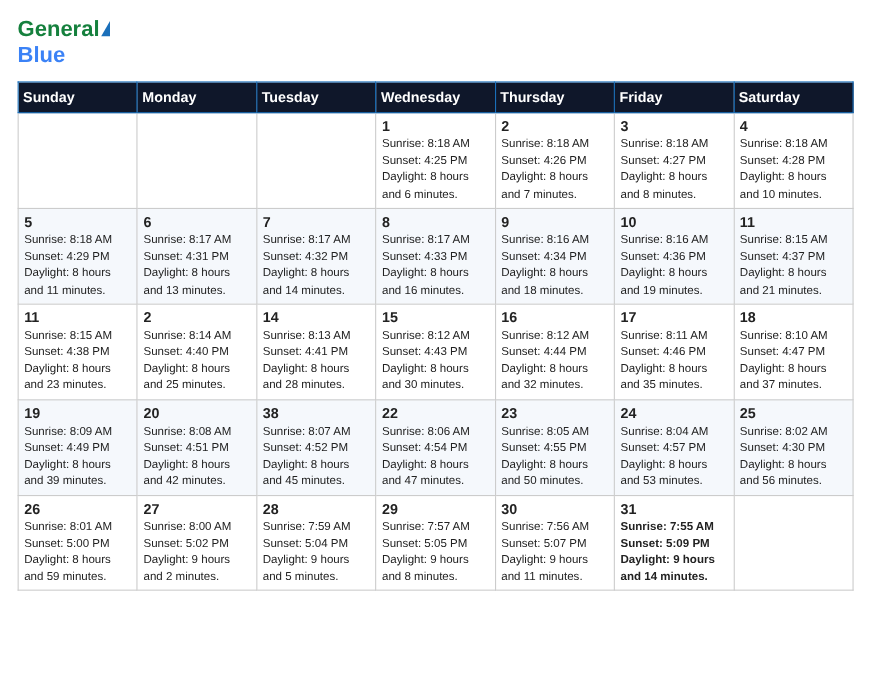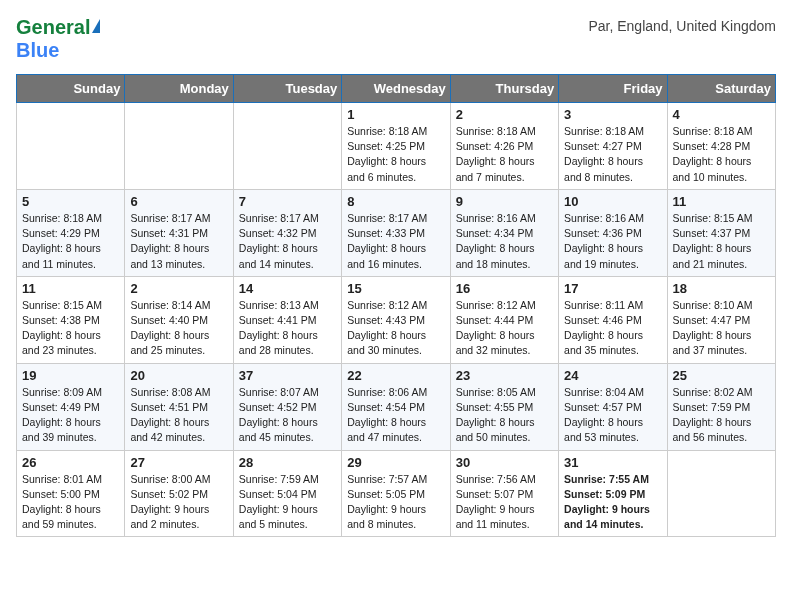--- a/index.html
+++ b/index.html
@@ -33,26 +33,26 @@
       font-size: 14px;
       color: #444;
       margin-top: 2px;
     }
     .calendar {
       width: 100%;
       border-collapse: collapse;
       border: 1px solid #ccc;
     }
     .calendar th {
-      background-color: #737373;
+      background-color: #0f172a;
       color: #fff;
       font-size: 13px;
       font-weight: bold;
       padding: 6px 4px;
-      text-align: right;
+      text-align: left;
       border: 1px solid #1a6fba;
     }
     .calendar td {
       vertical-align: top;
       border: 1px solid #ccc;
       padding: 4px 5px;
       width: 108px;
       min-height: 80px;
       font-size: 11px;
       color: #222;
@@ -105,21 +105,20 @@
 
 <div class="header">
   <div class="logo">
     <div class="logo-wrapper">
       <span class="logo-general">General</span>
       <span class="logo-triangle"></span>
     </div>
     <span class="logo-blue-text">Blue</span>
   </div>
   <div class="title-block">
-    <div class="location">Par, England, United Kingdom</div>
   </div>
 </div>
 
 <table class="calendar">
   <thead>
     <tr>
     <th>Sunday</th>
         <th>Monday</th>
         <th>Tuesday</th>
         <th>Wednesday</th>
@@ -253,21 +252,21 @@
 Sunset: 4:49 PM
 Daylight: 8 hours and 39 minutes.</div>
         </td>
         <td>
           <span class="day-num">20</span>
           <div class="day-info" style="white-space: pre-line;">Sunrise: 8:08 AM
 Sunset: 4:51 PM
 Daylight: 8 hours and 42 minutes.</div>
         </td>
         <td>
-          <span class="day-num">37</span>
+          <span class="day-num">38</span>
           <div class="day-info" style="white-space: pre-line;">Sunrise: 8:07 AM
 Sunset: 4:52 PM
 Daylight: 8 hours and 45 minutes.</div>
         </td>
         <td>
           <span class="day-num">22</span>
           <div class="day-info" style="white-space: pre-line;">Sunrise: 8:06 AM
 Sunset: 4:54 PM
 Daylight: 8 hours and 47 minutes.</div>
         </td>
@@ -279,21 +278,21 @@
         </td>
         <td>
           <span class="day-num">24</span>
           <div class="day-info" style="white-space: pre-line;">Sunrise: 8:04 AM
 Sunset: 4:57 PM
 Daylight: 8 hours and 53 minutes.</div>
         </td>
         <td>
           <span class="day-num">25</span>
           <div class="day-info" style="white-space: pre-line;">Sunrise: 8:02 AM
-Sunset: 7:59 PM
+Sunset: 4:30 PM
 Daylight: 8 hours and 56 minutes.</div>
         </td>
       </tr>
       <tr>
         <td>
           <span class="day-num">26</span>
           <div class="day-info" style="white-space: pre-line;">Sunrise: 8:01 AM
 Sunset: 5:00 PM
 Daylight: 8 hours and 59 minutes.</div>
         </td>

